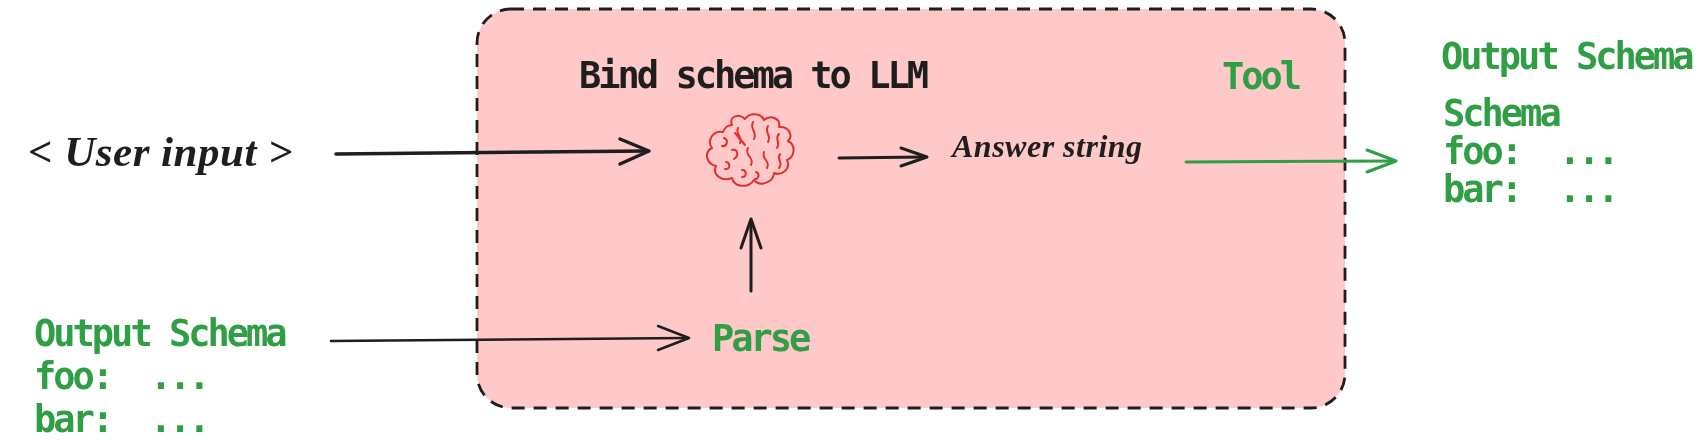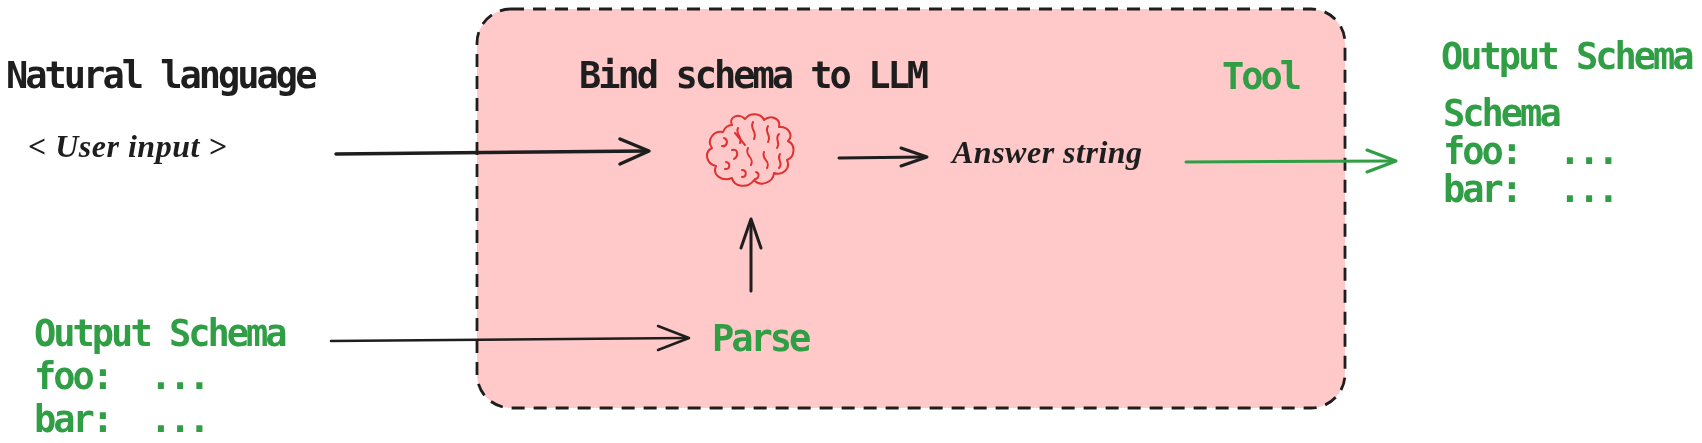--- a/index.html
+++ b/index.html
@@ -55,32 +55,31 @@
   }
   .abs { position: absolute; }
 </style>
 </head>
 <body>
 
 <div id="stage">
 
   <div id="schema-box-fill"></div>
 
-  <div class="mono" style="left:6px; top:57px;">Natural language</div>
-  <div class="hand" style="left:28px; top:130px; font-size:32px;">&lt; User input &gt;</div>
+  <div class="hand" style="left:28px; top:130px; font-size:43px;">&lt; User input &gt;</div>
 
   <div class="abs" style="left:34px; top:312px;">
     <div class="mono green mline" style="position:static;">Output Schema</div>
     <div class="mono green mline" style="position:static;">foo:  ...</div>
     <div class="mono green mline" style="position:static;">bar:  ...</div>
   </div>
 
   <div class="mono" style="left:579px; top:57px;">Bind schema to LLM</div>
   <div class="mono green" style="left:1222px; top:58px;">Tool</div>
-  <div class="hand" style="left:952px; top:136px; font-size:32px;">Answer string</div>
+  <div class="hand" style="left:952px; top:130px; font-size:32px;">Answer string</div>
   <div class="mono green" style="left:712px; top:320px;">Parse</div>
 
   <svg id="brain" width="104" height="82" viewBox="0 0 104 82">
     <g fill="none" stroke="#e03131" stroke-width="2" stroke-linecap="round" stroke-linejoin="round">
       <path d="M34 13 C30 4 42 1 47 7 C52 0 63 1 66 8 C73 2 83 7 81 15 C90 14 96 23 90 29 C98 33 97 45 89 48 C93 57 84 64 76 61 C75 71 62 75 56 68 C50 77 36 75 34 66 C24 70 14 63 18 54 C8 52 6 40 14 36 C8 28 16 18 25 20 C27 15 30 13 34 13 Z"></path>
       <path d="M40 16 C37 23 45 24 42 31"></path>
       <path d="M55 10 C51 18 60 19 56 27"></path>
       <path d="M70 14 C66 21 74 23 70 30"></path>
       <path d="M81 22 C76 27 83 30 79 36"></path>
       <path d="M26 26 C31 28 29 35 24 34"></path>

